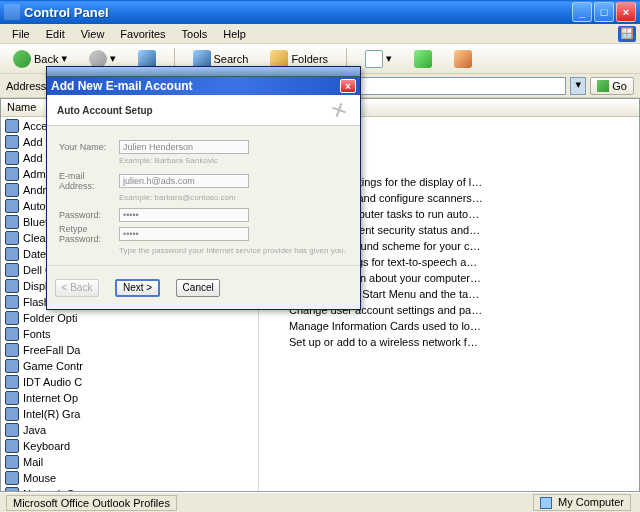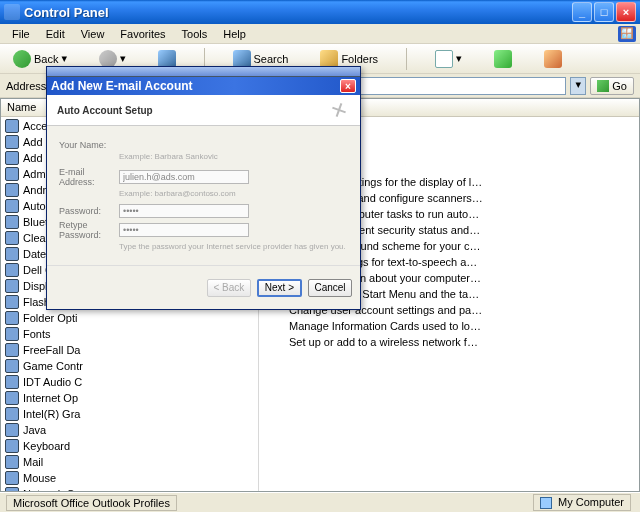--- a/index.html
+++ b/index.html
@@ -8,21 +8,21 @@
 .titlebar { height: 24px; background: linear-gradient(to bottom, #0a5bc4 0%, #3d95ff 8%, #2a7cec 40%, #0a5bc4 100%); display: flex; align-items: center; padding: 0 4px; color: white; }
 .titlebar .app-icon { width: 16px; height: 16px; background: #fff3; margin-right: 4px; border-radius: 2px; }
 .titlebar .title { flex: 1; font-weight: bold; font-size: 13px; text-shadow: 1px 1px 1px #0006; }
 .titlebar .winbtn { width: 20px; height: 20px; background: linear-gradient(to bottom, #f88 0%, #d22 100%); border: 1px solid #fff8; border-radius: 3px; color: white; display: flex; align-items: center; justify-content: center; margin-left: 2px; font-weight: bold; cursor: pointer; }
 .titlebar .winbtn.min, .titlebar .winbtn.max { background: linear-gradient(to bottom, #6ab1ff 0%, #2a7cec 100%); }
 
 .menubar { height: 20px; background: #ece9d8; display: flex; align-items: center; padding: 0 4px; border-bottom: 1px solid #d6d2c2; }
 .menubar span { padding: 2px 8px; cursor: pointer; }
 .menubar span.rhelp { margin-left: auto; width: 18px; height: 16px; background: #285ccb; color: white; border-radius: 2px; display: flex; align-items: center; justify-content: center; }
 
-.toolbar { height: 30px; background: linear-gradient(to bottom, #fff, #ece9d8); display: flex; align-items: center; padding: 0 6px; gap: 18px; border-bottom: 1px solid #d6d2c2; }
+.toolbar { height: 30px; background: linear-gradient(to bottom, #fff, #ece9d8); display: flex; align-items: center; padding: 0 6px; gap: 8px; border-bottom: 1px solid #d6d2c2; }
 .toolbar .tbtn { display: flex; align-items: center; gap: 3px; padding: 3px 6px; border: 1px solid transparent; border-radius: 3px; cursor: pointer; }
 .toolbar .ticon { width: 18px; height: 18px; border-radius: 50%; display: inline-block; }
 .toolbar .sep { width: 1px; height: 22px; background: #c0bcac; margin: 0 3px; }
 
 .addrbar { height: 24px; background: #ece9d8; display: flex; align-items: center; padding: 0 6px; gap: 4px; border-bottom: 1px solid #d6d2c2; }
 .addrbar input { flex: 1; height: 18px; border: 1px solid #7f9db9; padding: 0 4px; font-size: 11px; }
 .addrbar .go { display: flex; align-items: center; gap: 3px; padding: 2px 6px; cursor: pointer; border: 1px solid #aaa; border-radius: 2px; background: linear-gradient(to bottom,#fff,#ece9d8); }
 
 .content { position: absolute; top: 98px; left: 0; right: 0; bottom: 20px; background: white; display: flex; border: 1px solid #919b9c; gap: 24px; }
 .col-name { width: 258px; border-right: 1px solid #d8d8d8; overflow: hidden; }
@@ -50,21 +50,21 @@
 .wizard .spinner::before { width:2px; height:14px; left:10px; top:4px; transform: rotate(20deg); }
 .wizard .spinner::after { width:14px; height:2px; left:4px; top:10px; transform: rotate(20deg); }
 
 .wizard .wbody { flex: 1; background: #f2f1ea; padding: 14px 10px 6px 12px; overflow: hidden; }
 .formrow { display: flex; align-items: center; margin-bottom: 2px; }
 .formrow label { width: 60px; font-size: 9px; color: #777; text-align: left; }
 .formrow input { width: 130px; height: 14px; border: 1px solid #b8b8b8; background: #fafafa; font-size: 9px; padding: 0 3px; color: #888; }
 .example { font-size: 8px; color: #aaa; margin: 0 0 6px 60px; }
 .hint { font-size: 8px; color: #aaa; margin: 2px 0 0 60px; }
 
-.wizard .wfoot { height: 44px; background: #f2f1ea; border-top: 1px solid #ddd; display: flex; align-items: center; justify-content: flex-end; padding: 0 8px; gap: 6px; }
+.wizard .wfoot { height: 44px; background: #f2f1ea; border-top: 1px solid #ddd; display: flex; align-items: center; justify-content: flex-start; padding: 0 8px; gap: 16px; }
 .wizard .wfoot button { min-width: 44px; height: 18px; font-size: 10px; border: 1px solid #888; background: linear-gradient(to bottom,#fff,#e8e8e8); border-radius: 2px; cursor: pointer; }
 .wizard .wfoot button:disabled { color: #aaa; border-color: #ccc; cursor: default; }
 .wizard .wfoot button.primary { border: 2px solid #4a7bd0; padding: 0 6px; }
 
 
 .mailstub { position: absolute; left: 46px; top: 66px; width: 170px; height: 14px; background: linear-gradient(to bottom,#a8c4f0,#6a8fd8); border:1px solid #345; z-index: 40; display:flex; align-items:center; padding:0 4px; color:#134; font-size:10px; }
 .mailstub .dd { margin-left:auto; width:14px; text-align:center; color:#134; }
 </style>
 </head>
 <body>
@@ -292,20 +292,21 @@
     <span class="txt">Add New E-mail Account</span>
     <div class="wclose">×</div>
   </div>
   <div class="whead">
     <div class="wh1">Auto Account Setup</div>
     <div class="spinner"></div>
   </div>
   <div class="wbody">
     <div class="formrow">
       <label>Your Name:</label>
+      <input type="text" value="Julien Henderson" style="">
     </div>
     <div class="example">Example: Barbara Sankovic</div>
     <div class="formrow">
       <label>E-mail Address:</label>
       <input type="text" value="julien.h@ads.com" style="">
     </div>
     <div class="example">Example: barbara@contoso.com</div>
     <div class="formrow">
       <label>Password:</label>
       <input type="text" value="•••••" style="">

